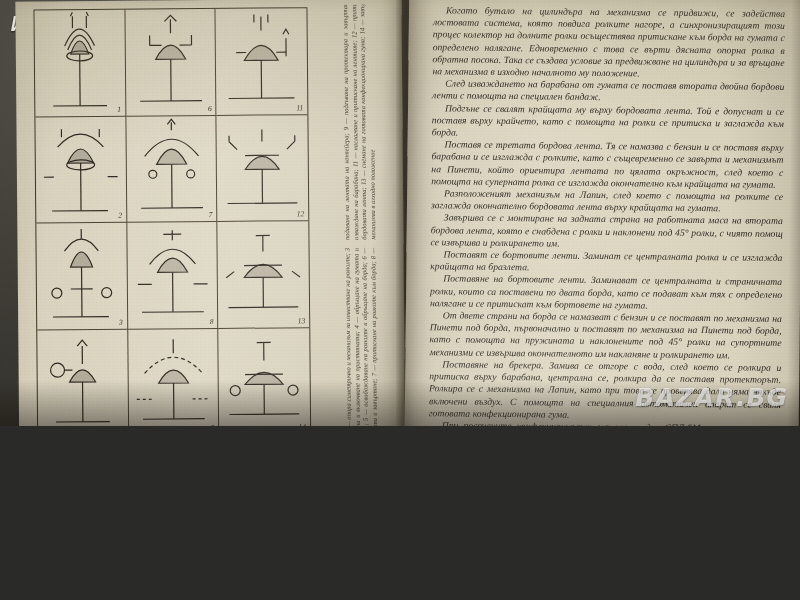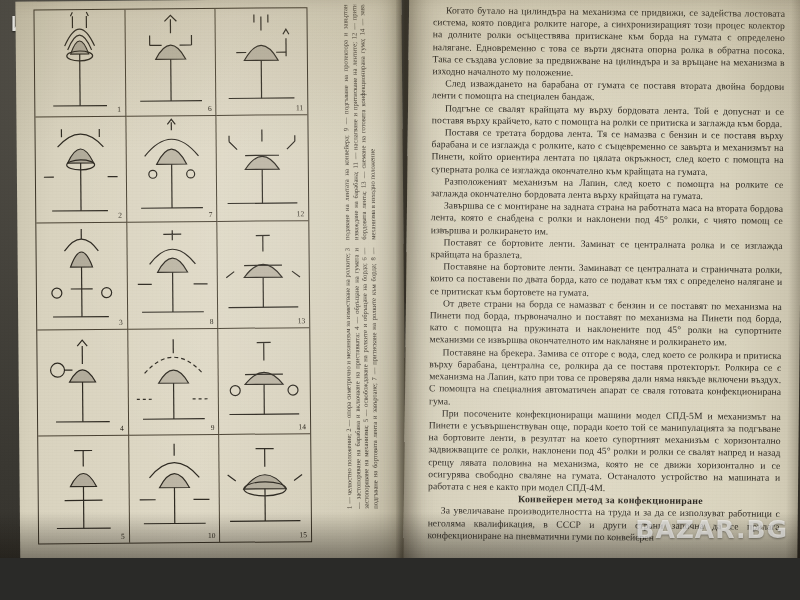--- a/index.html
+++ b/index.html
@@ -3,24 +3,25 @@
 <meta charset="utf-8">
 <style>
   html, body {
     margin: 0;
     padding: 0;
     background: #2a2a28;
   }
   #page {
     position: relative;
     width: 800px;
-    height: 558px;
+    height: 426px;
     overflow: hidden;
     background: #6f6a5c;
     font-family: "Liberation Serif", serif;
+    font-style: italic;
   }
 
   
   .bg-dark {
     position: absolute;
     inset: 0;
     background:
       radial-gradient(ellipse at 20% 10%, #55524a 0%, #3a3832 60%, #2e2c27 100%);
   }
 

